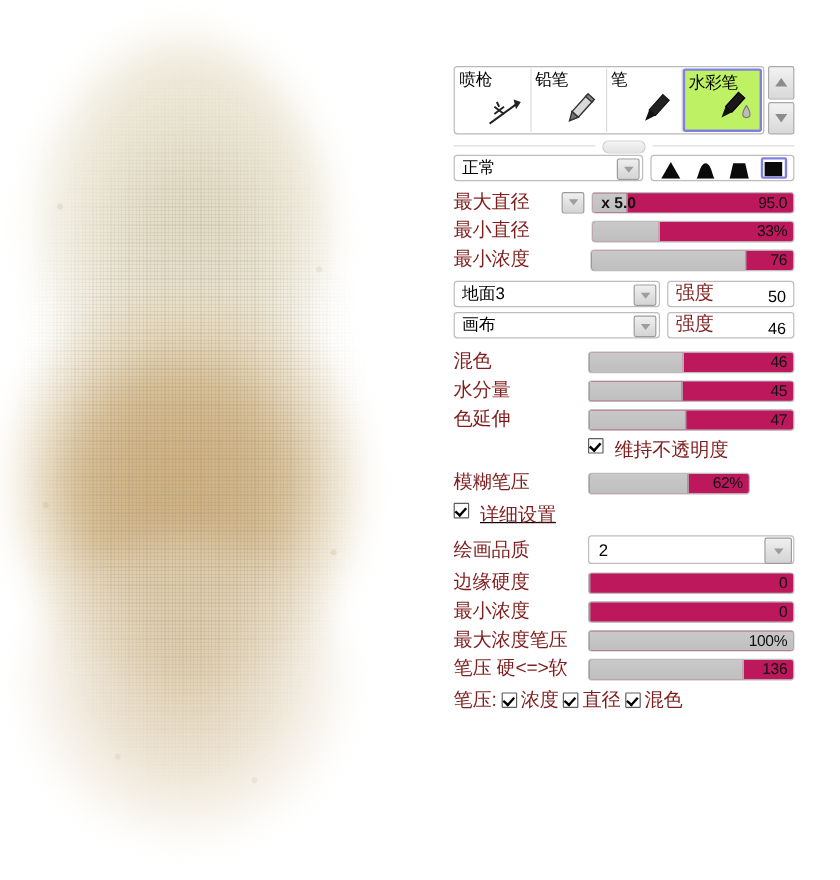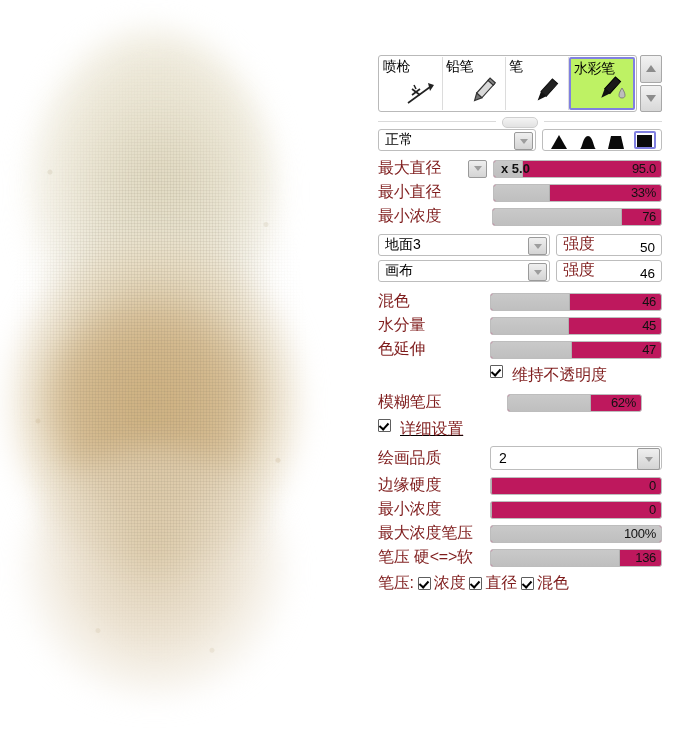--- a/index.html
+++ b/index.html
@@ -599,21 +599,21 @@
     </div>
   </div>
 
   <div class="cbx-row" style="margin-left:112px; margin-bottom:6px;">
     <span class="cbx checked"></span>
     <span class="label">维持不透明度</span>
   </div>
 
   <div class="row" style="margin-bottom:6px;">
     <span class="label row-label">模糊笔压</span>
-    <div class="slider" style="width:135px; margin-left:39px;">
+    <div class="slider" style="width:135px; margin-left:22px;">
       <div class="fill" style="width: 62%;"></div>
       <span class="val">62%</span>
     </div>
   </div>
 
   <div class="cbx-row" style="margin-bottom:6px;text-decoration:underline;">
     <span class="cbx checked"></span>
     <span class="label">详细设置</span>
   </div>
 

